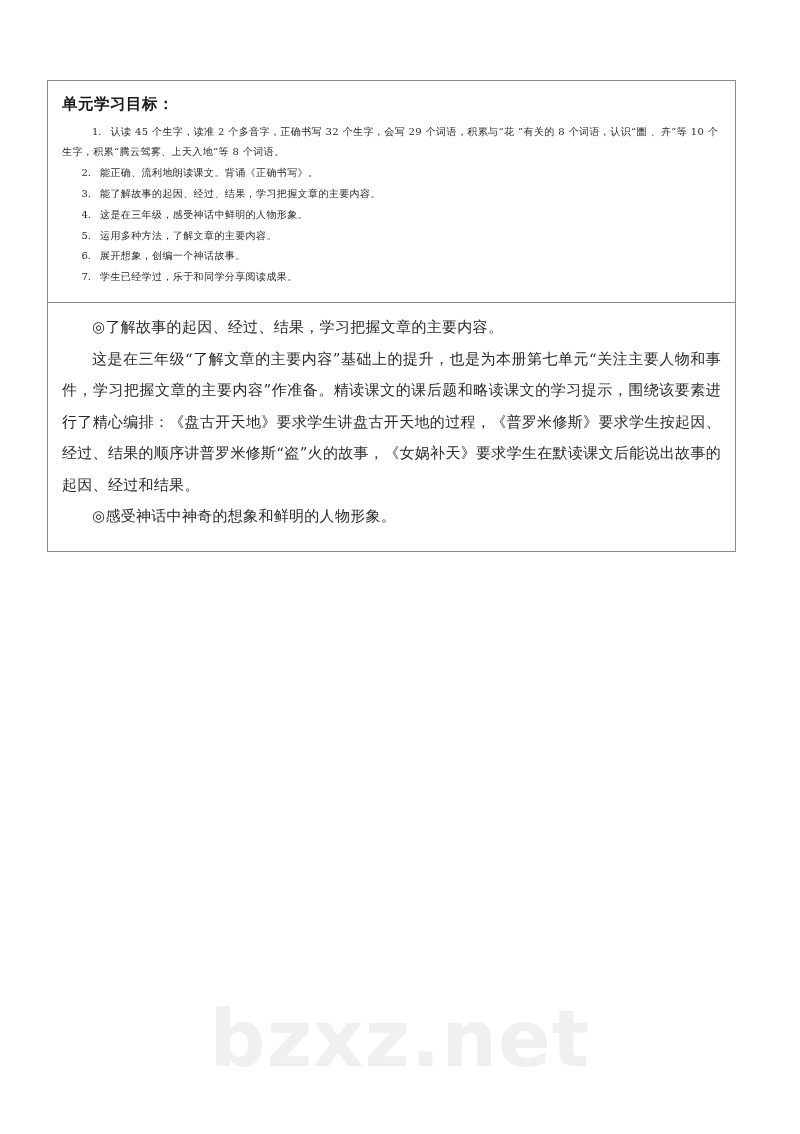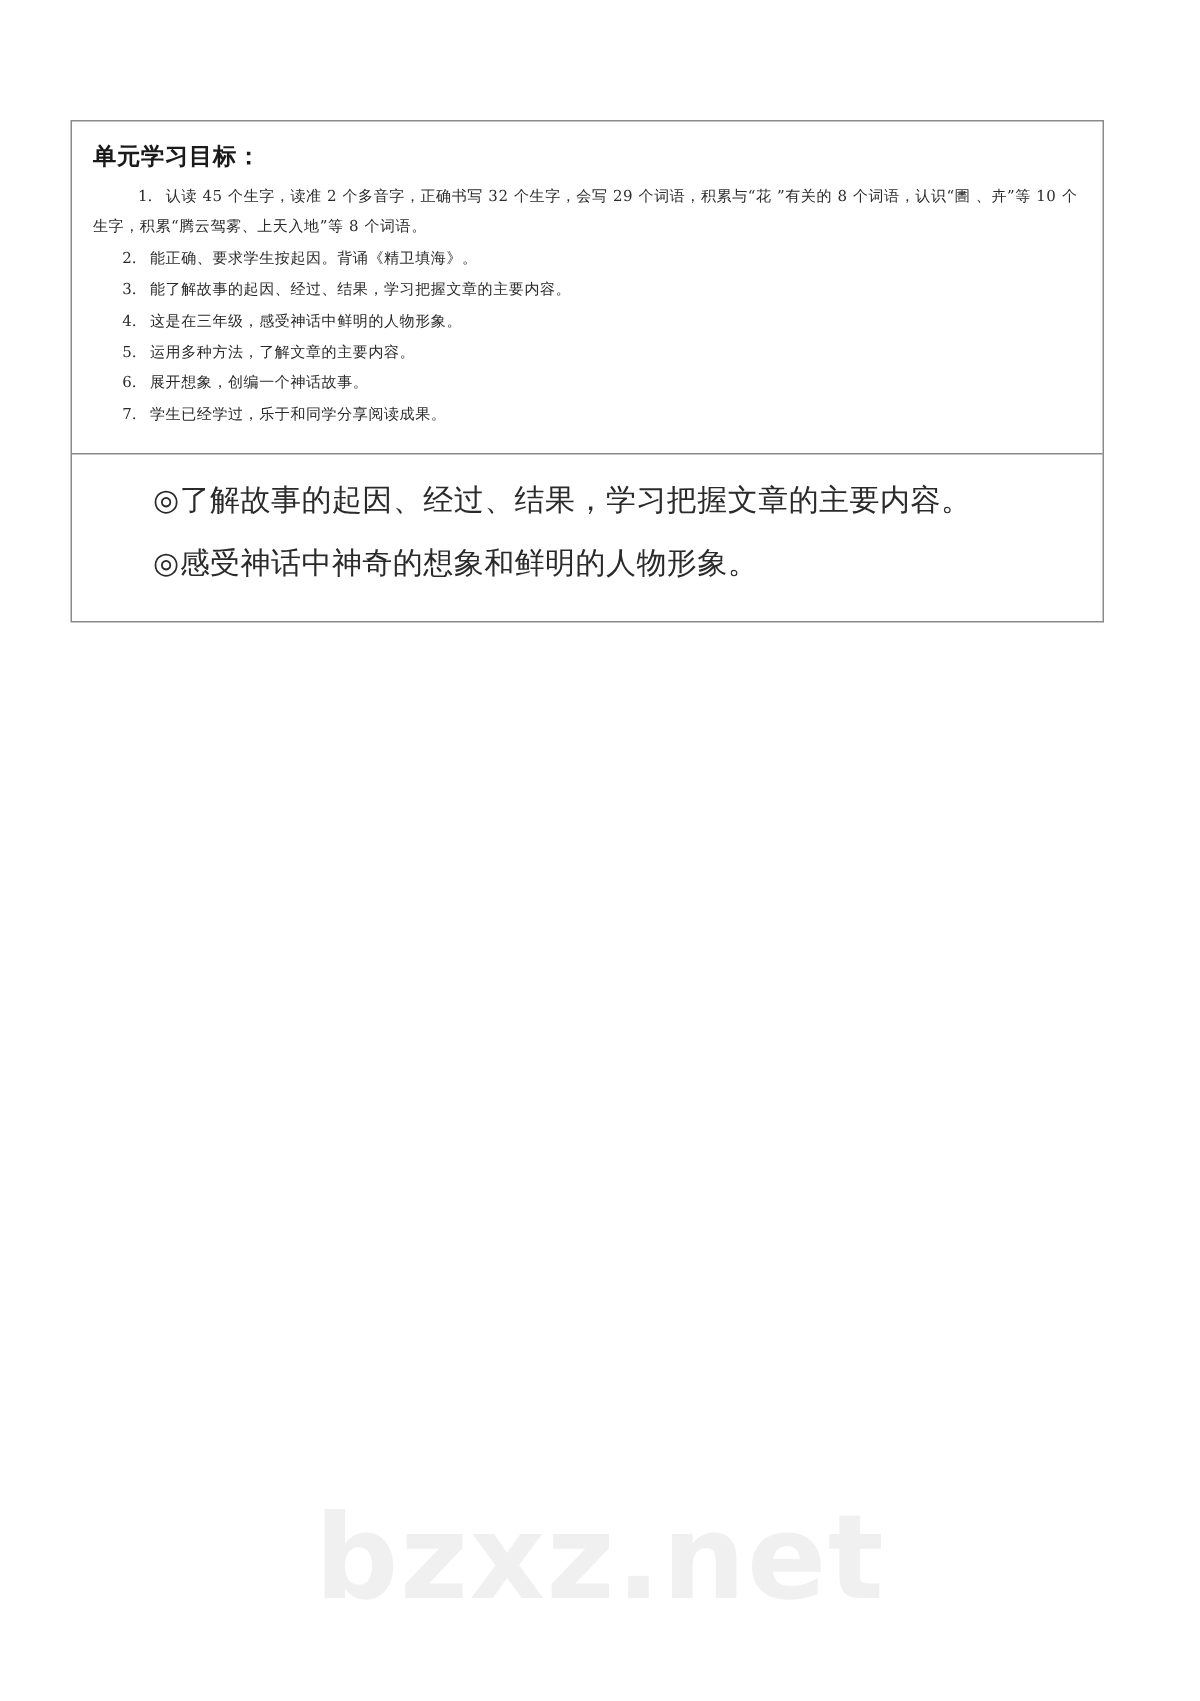--- a/index.html
+++ b/index.html
@@ -119,21 +119,21 @@
     padding-left: 30px;
     padding-right: 9px;
   }
   .goal-item.wide .txt {
     display: inline;
     letter-spacing: 0.4px;
   }
 
   
   .para {
-    font-size: 20px;
+    font-size: 15px;
     color: #2a2a2a;
     line-height: 2.1;
     margin: 0 0 0 0;
     text-align: justify;
     text-justify: inter-ideograph;
     letter-spacing: 0.3px;
   }
   .para.indent {
     text-indent: 2em;
   }
@@ -155,21 +155,21 @@
         <div class="heading">单元学习目标：</div>
 
         <div class="goal-list">
 
           <div class="goal-item wide">
             <span class="inline-num">1.</span><span class="txt">认读 45 个生字，读准 2 个多音字，正确书写 32 个生字，会写 29 个词语，积累与“花 ”有关的 8 个词语，认识“圕 、卉”等 10 个生字，积累“腾云驾雾、上天入地”等 8 个词语。</span>
           </div>
 
           <div class="goal-item">
             <span class="num">2.</span>
-            <span class="txt">能正确、要求学生按起因。背诵《精卫填海》。</span>
+            <span class="txt">能正确、流利地朗读课文。背诵《正确书写》。</span>
           </div>
 
           <div class="goal-item">
             <span class="num">3.</span>
             <span class="txt">能了解故事的起因、经过、结果，学习把握文章的主要内容。</span>
           </div>
 
           <div class="goal-item">
             <span class="num">4.</span>
             <span class="txt">这是在三年级，感受神话中鲜明的人物形象。</span>
@@ -192,20 +192,21 @@
 
         </div>
       </div>
     </div>
 
     <div class="section section-divider">
       <div class="sec-inner-2">
 
         <p class="para bullet">◎了解故事的起因、经过、结果，学习把握文章的主要内容。</p>
 
+        <p class="para indent">这是在三年级“了解文章的主要内容”基础上的提升，也是为本册第七单元“关注主要人物和事件，学习把握文章的主要内容”作准备。精读课文的课后题和略读课文的学习提示，围绕该要素进行了精心编排：《盘古开天地》要求学生讲盘古开天地的过程，《普罗米修斯》要求学生按起因、经过、结果的顺序讲普罗米修斯“盗”火的故事，《女娲补天》要求学生在默读课文后能说出故事的起因、经过和结果。</p>
 
         <p class="para bullet">◎感受神话中神奇的想象和鲜明的人物形象。</p>
 
 
 
       </div>
     </div>
 
   </div>
 </div>

